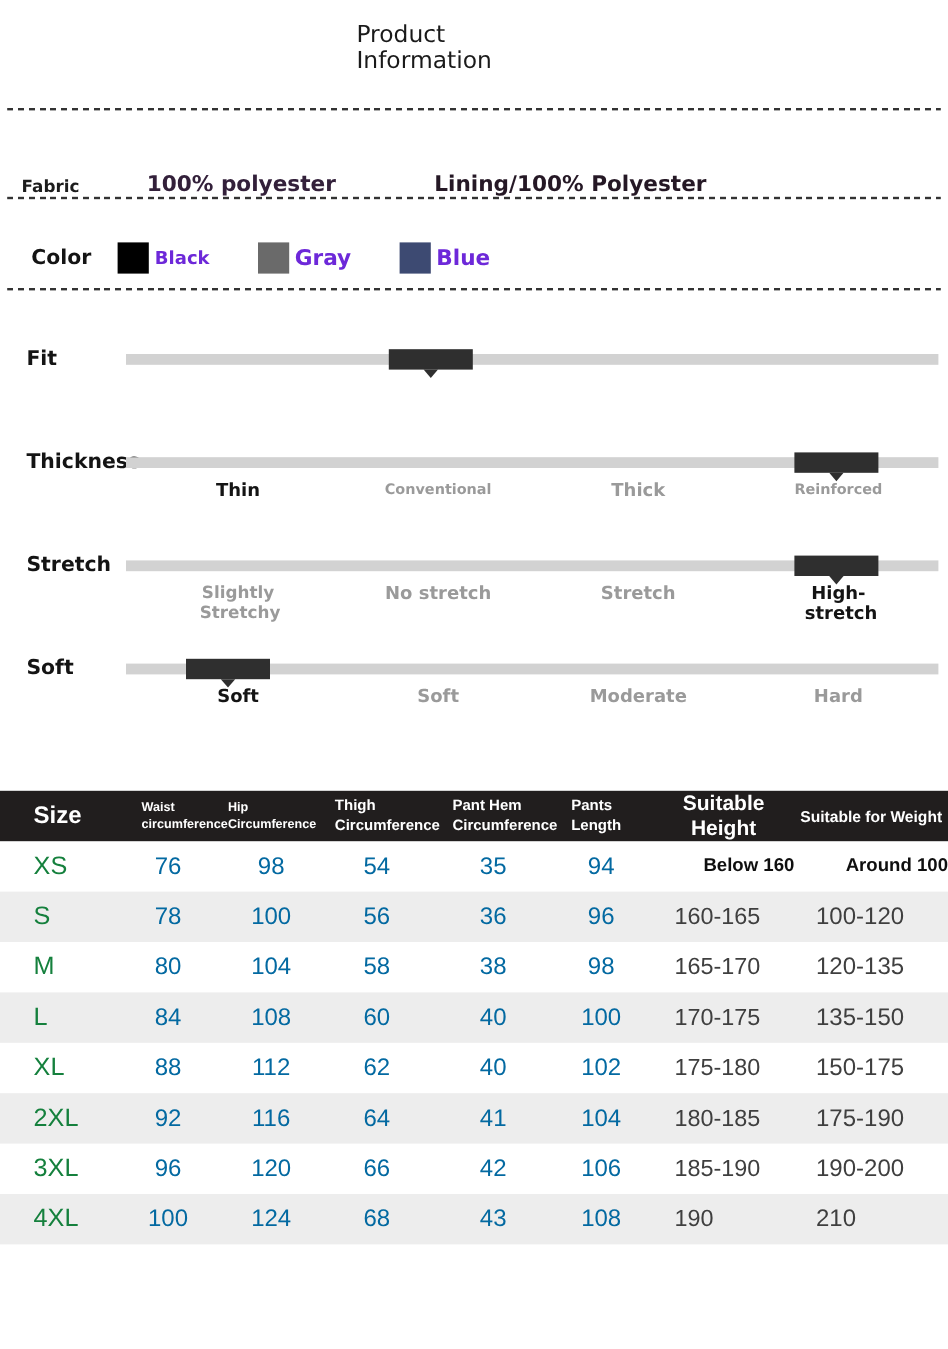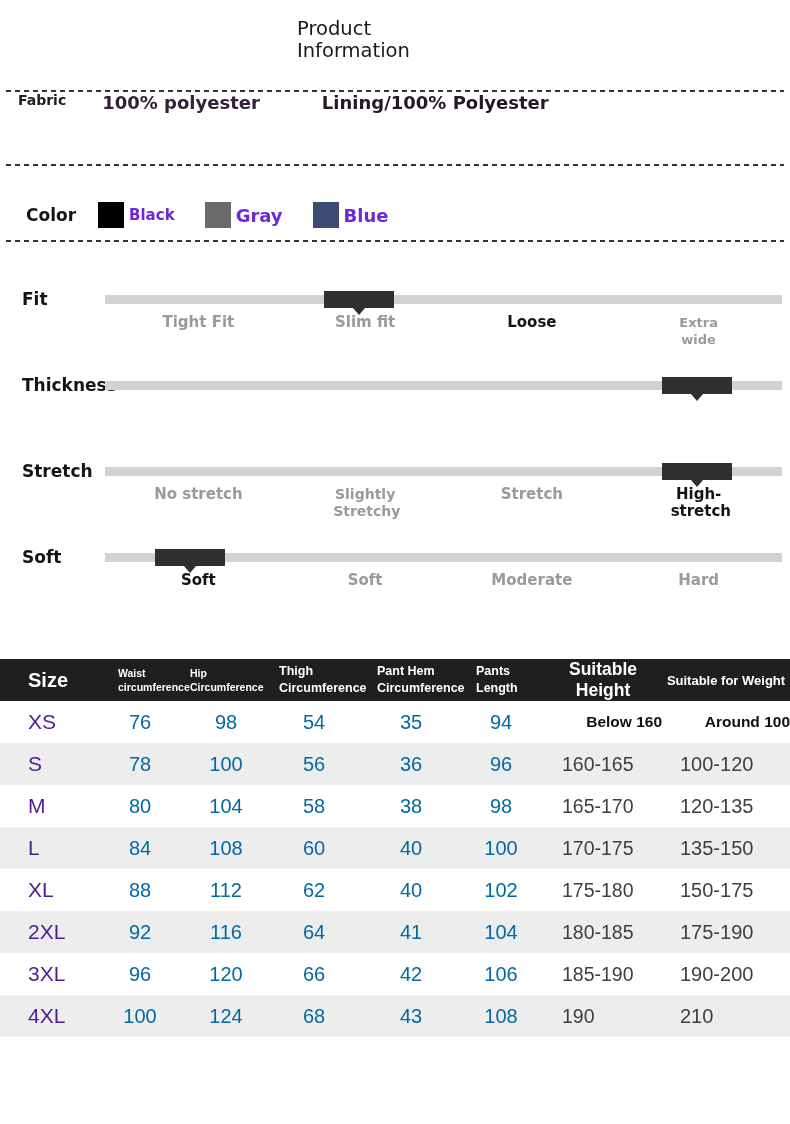--- a/index.html
+++ b/index.html
@@ -4,27 +4,27 @@
 <style>
   html,body{margin:0;padding:0;}
   body{width:790px;height:1124px;background:#fff;overflow:hidden;
        font-family:"DejaVu Sans",sans-serif;color:#1c1c1c;}
   .dashed{height:2px;margin:0 6px;
     background:repeating-linear-gradient(90deg,#333 0 5px,transparent 5px 9px);}
   
   .title{margin:18px 0 0 297px;width:160px;font-size:19.5px;line-height:22px;
          font-weight:400;color:#1a1a1a;}
   .spacer-t{height:28px;}
-  .fabric-row{height:72px;display:flex;align-items:flex-start;}
+  .fabric-row{height:72px;display:flex;align-items:flex-end;gap:20px;}
   .fabric-label{margin-left:18px;font-size:14px;font-weight:700;}
   .fabric-main{margin-left:36px;font-size:18px;font-weight:700;color:#33203a;}
   .fabric-lining{margin-left:62px;font-size:18px;font-weight:700;color:#251825;}
   .color-row{height:74px;display:flex;align-items:center;padding-top:24px;box-sizing:border-box;}
   .color-label{margin-left:26px;font-size:17px;font-weight:700;color:#141414;}
-  .cgroup{display:flex;align-items:center;margin-left:30px;}
+  .cgroup{display:flex;align-items:center;margin-left:40px;}
   .cgroup.first{margin-left:22px;}
   .swatch{width:26px;height:26px;display:inline-block;}
   .cname{margin-left:5px;font-weight:700;color:#6d28d9;}
   .cs-15{font-size:15px;} .cs-18{font-size:18px;}
   
   .sliders{padding-top:48px;}
   .slider{height:86px;}
   .track-row{display:flex;align-items:center;height:18px;}
   .s-label{width:105px;box-sizing:border-box;padding-left:22px;font-size:17px;
            font-weight:700;color:#141414;}
@@ -47,21 +47,21 @@
   .t-head{background:#211e1e;color:#fff;}
   .stripe{background:#ededed;}
   .h-size{font-size:20px;font-weight:700;padding-left:28px;}
   .h-sm{font-size:10.5px;font-weight:700;line-height:1.35;}
   .h-waist{padding-left:26px;} .h-hip{padding-left:2px;}
   .h-md{font-size:12.5px;font-weight:700;line-height:1.35;}
   .h-thigh{padding-left:15px;} .h-hem{padding-left:13px;} .h-len{padding-left:18px;}
   .h-height{font-size:17.5px;font-weight:700;text-align:center;}
   .h-weight{font-size:13px;font-weight:700;text-align:center;}
   .c{ text-align:center;font-size:20px;color:#0369a1;}
-  .c-size{text-align:left;padding-left:28px;font-size:21px;color:#4c1d95;}
+  .c-size{text-align:left;padding-left:28px;font-size:21px;color:#15803d;}
   .c-height{text-align:left;padding-left:18px;font-size:19.5px;color:#3f3f3f;}
   .c-weight{text-align:left;padding-left:18px;font-size:20px;color:#3f3f3f;}
   .b15{font-size:15.5px !important;font-weight:700;color:#0f0f0f !important;text-align:right;}
 </style>
 </head>
 <body>
 
 <div>
 
   <div class="title">Product Information</div>
@@ -94,47 +94,47 @@
 
   <div class="sliders">
 
     <div class="slider">
       <div class="track-row">
         <span class="s-label">Fit</span>
         <div class="track">
           <div class="marker seg-2"></div>
         </div>
       </div>
+    </div>
+
+    <div class="slider">
+      <div class="track-row">
+        <span class="s-label">Thickness</span>
+        <div class="track">
+          <div class="marker seg-4"></div>
+        </div>
+      </div>
       <div class="opts">
-        <span class="opt"><span class="t">Tight Fit</span></span>
-        <span class="opt"><span class="t">Slim fit</span></span>
-        <span class="opt hl"><span class="t">Loose</span></span>
-        <span class="opt f13"><span class="t w46">Extra wide</span></span>
-      </div>
-    </div>
-
-    <div class="slider">
-      <div class="track-row">
-        <span class="s-label">Thickness</span>
+        <span class="opt hl"><span class="t">Thin</span></span>
+        <span class="opt sm"><span class="t">Conventional</span></span>
+        <span class="opt"><span class="t">Thick</span></span>
+        <span class="opt sm"><span class="t">Reinforced</span></span>
+      </div>
+    </div>
+
+    <div class="slider">
+      <div class="track-row">
+        <span class="s-label">Stretch</span>
         <div class="track">
           <div class="marker seg-4"></div>
         </div>
       </div>
-    </div>
-
-    <div class="slider">
-      <div class="track-row">
-        <span class="s-label">Stretch</span>
-        <div class="track">
-          <div class="marker seg-4"></div>
-        </div>
-      </div>
       <div class="opts">
+        <span class="opt f14"><span class="t w64">Slightly Stretchy</span></span>
         <span class="opt"><span class="t">No stretch</span></span>
-        <span class="opt f14"><span class="t w64">Slightly Stretchy</span></span>
         <span class="opt"><span class="t">Stretch</span></span>
         <span class="opt hl"><span class="t w56">High-stretch</span></span>
       </div>
     </div>
 
     <div class="slider">
       <div class="track-row">
         <span class="s-label">Soft</span>
         <div class="track">
           <div class="marker seg-1"></div>

